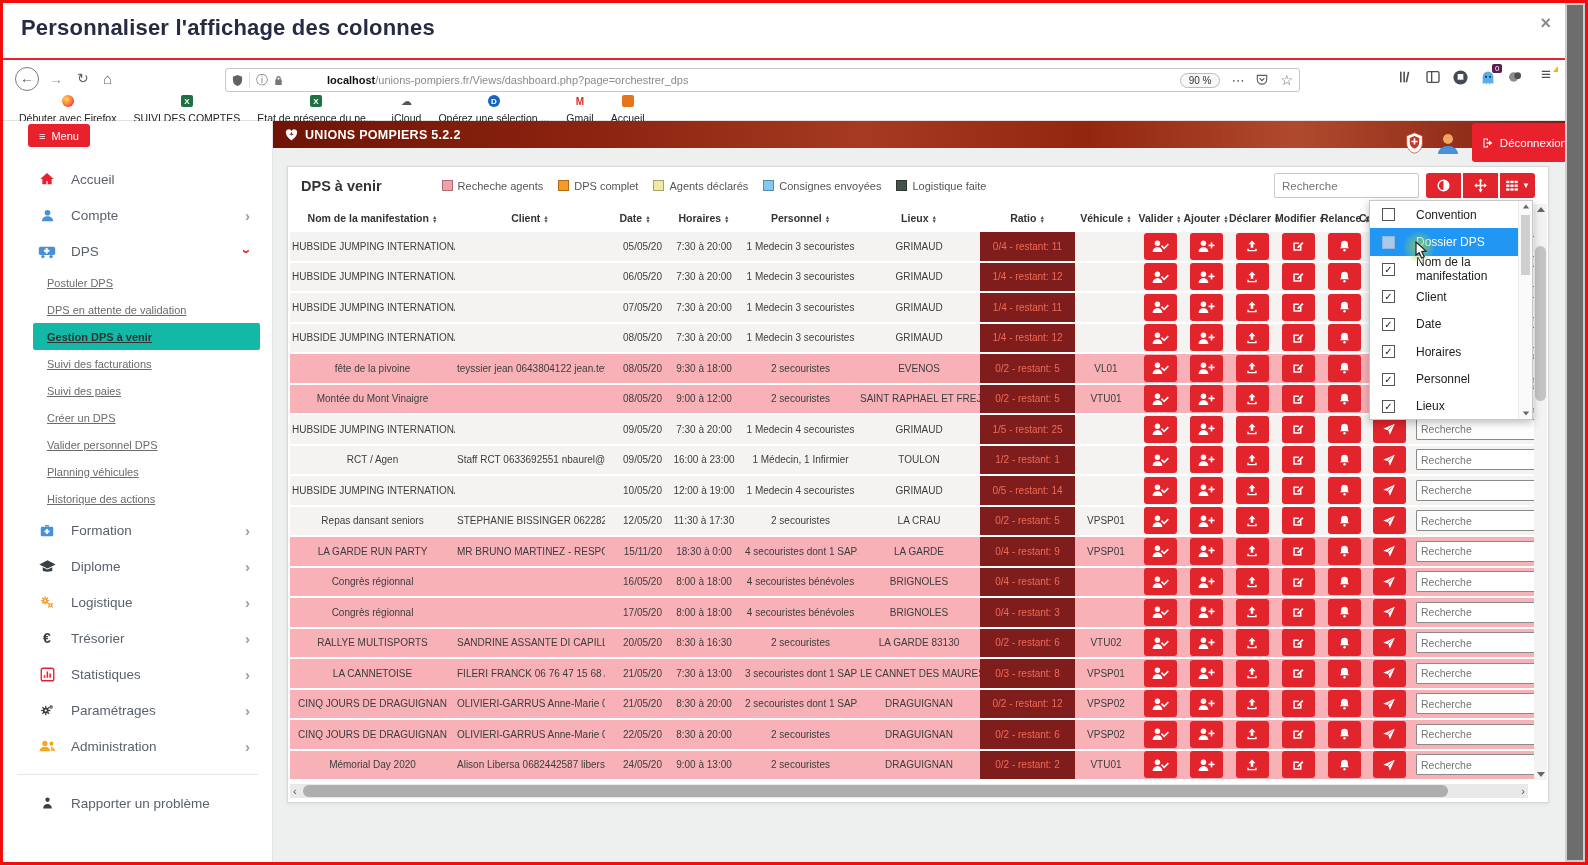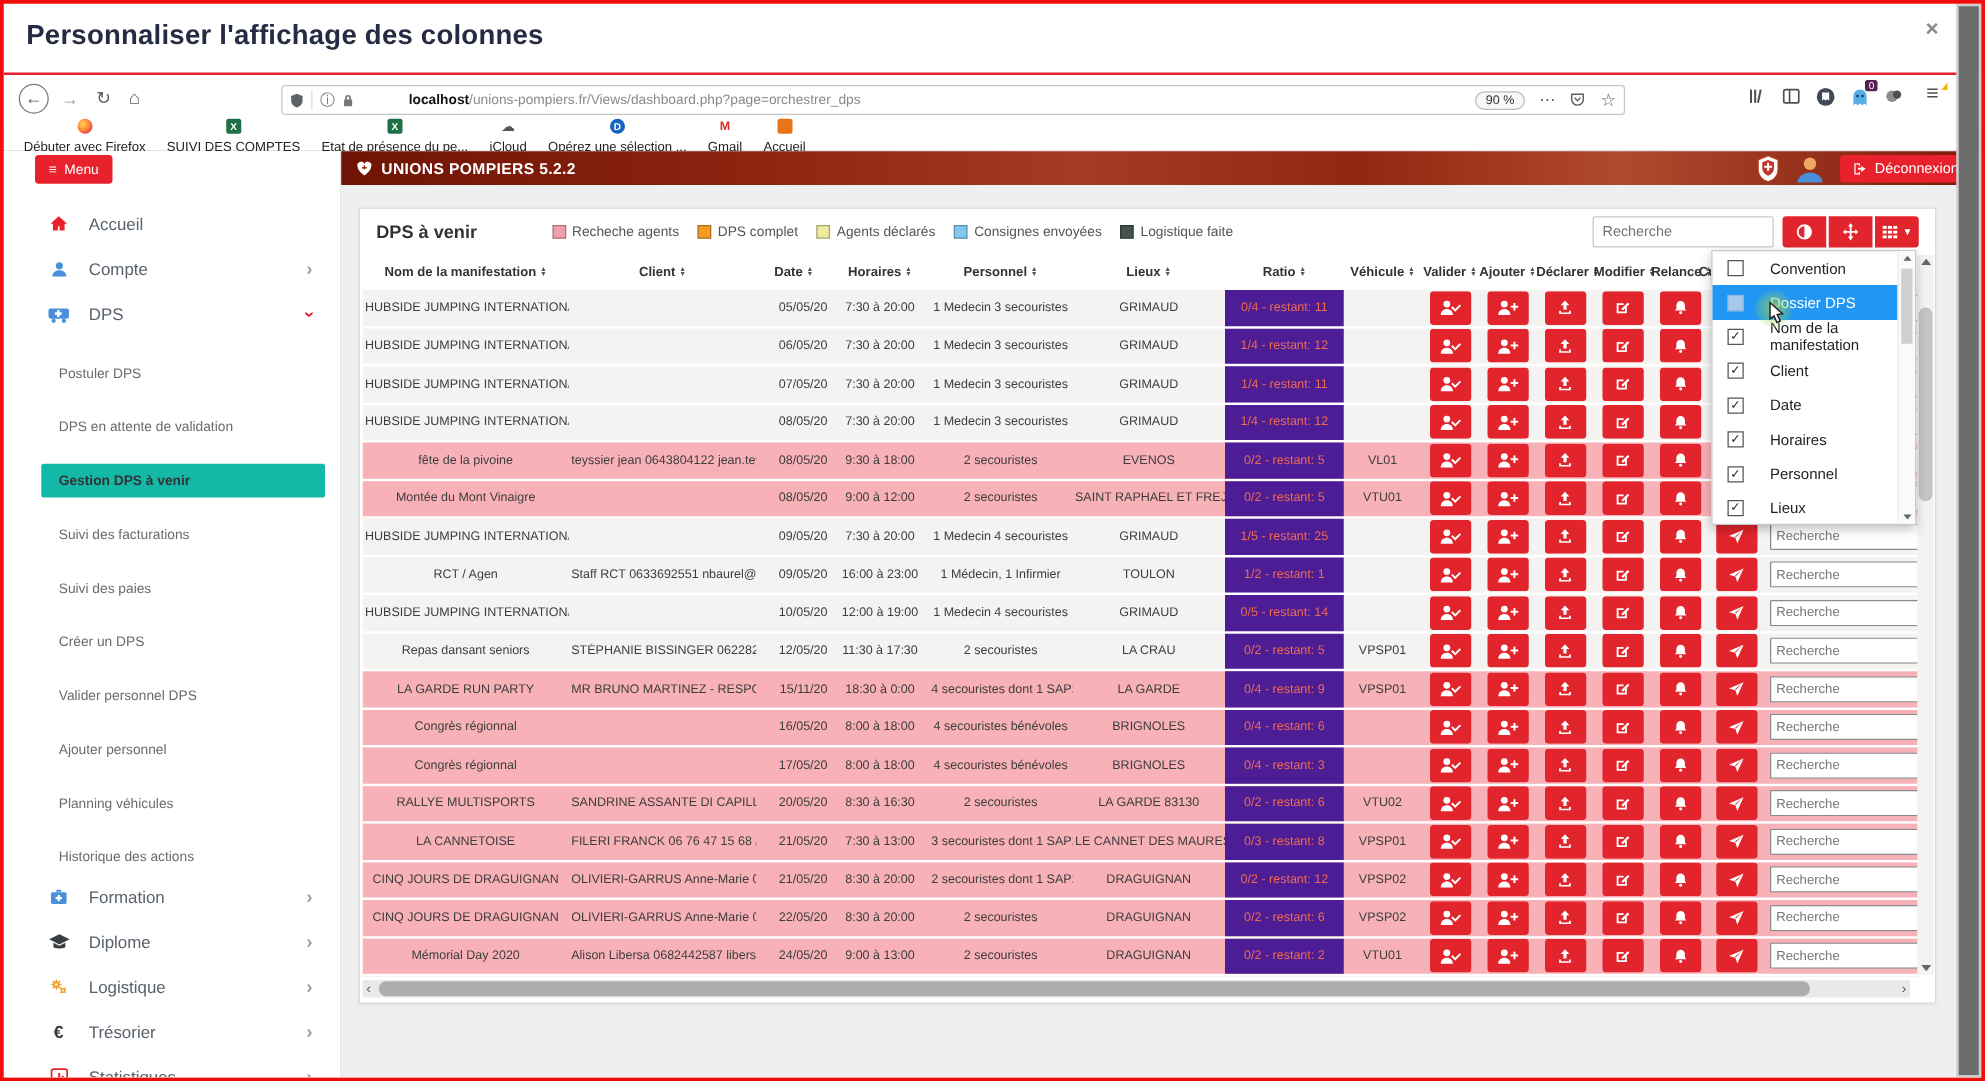--- a/index.html
+++ b/index.html
@@ -40,30 +40,30 @@
   .fav.homeapp { background:#e8741a; }
 
   
   .sidebar { position:absolute; left:0; top:118px; width:270px; bottom:0; background:#fff; border-right:1px solid #e4e4e4; overflow:hidden; }
   .menu-btn { position:absolute; left:25px; top:3px; width:62px; height:23px; background:#e8212d; border-radius:3px; color:#fff; font-size:11px; display:flex; align-items:center; justify-content:center; gap:6px; }
   .side-list { position:absolute; left:0; top:40px; width:100%; }
   .side-item { position:relative; height:36px; display:flex; align-items:center; padding-left:34px; color:#59616c; font-size:13.5px; gap:14px; }
   .side-item .sic { width:20px; display:flex; justify-content:center; }
   .chev { position:absolute; right:22px; color:#9aa0a6; font-size:15px; font-weight:bold; }
   .chev.down { color:#e8212d; transform:rotate(90deg); }
-  .side-sub { height:27px; display:flex; align-items:center; margin:16px 12px 0 30px; padding-left:14px; font-size:11px; color:#6b6b6b; border-radius:2px; }
+  .side-sub { height:27px; display:flex; align-items:center; margin:0 12px 0 30px; padding-left:14px; font-size:11px; color:#6b6b6b; border-radius:2px;text-decoration:underline; }
   .side-sub.selected { background:#14b8a6; color:#333; font-weight:bold; }
   .side-div { height:1px; background:#e6e6e6; margin:10px 14px; }
 
   
   .main { position:absolute; left:270px; top:118px; right:0; bottom:0; background:#eef0f0; }
   .app-header { position:absolute; left:0; top:0; width:100%; height:27px; display:flex; align-items:center; background:linear-gradient(90deg,#6f1405 0%,#8d2410 25%,#a63a22 45%,#93260f 62%,#b04a2e 78%,#7c1a0a 100%); }
   .brand { display:flex; align-items:center; gap:7px; margin-left:12px; color:#fff; font-size:12.5px; font-weight:bold; letter-spacing:.3px; }
   .hdr-right { position:absolute; right:8px; top:2px; display:flex; align-items:center; gap:12px; }
-  .logout-btn { height:22px; background:#e8212d; border-radius:3px; color:#fff; font-size:11.5px; display:flex; align-items:center; padding:0 10px; gap:6px; }
+  .logout-btn { height:39px; background:#e8212d; border-radius:3px; color:#fff; font-size:11.5px; display:flex; align-items:center; padding:0 10px; gap:6px; }
 
   
   .card { position:absolute; left:14px; top:45px; width:1262px; height:637px; background:#fff; border:1px solid #d9d9d9; box-shadow:0 1px 3px rgba(0,0,0,.08); }
   .card-head { position:absolute; left:0; top:0; right:0; height:37px; display:flex; align-items:center; padding:0 13px; }
   .panel-title { font-size:14.5px; font-weight:bold; color:#333; }
   .legend { display:flex; align-items:flex-start; gap:15px; margin-left:60px; font-size:11px; color:#555; }
   .lg { display:flex; align-items:center; gap:5px; }
   .lg .sq { width:11px; height:11px; border:1px solid rgba(0,0,0,.3); }
   .head-right { position:absolute; right:13px; top:6px; display:flex; align-items:center; gap:7px; }
   .search-input { width:145px; height:25px; border:1px solid #c9c9c9; border-radius:2px; font-size:11.5px; padding:0 7px; color:#333; font-family:inherit; }
@@ -77,21 +77,21 @@
   .thead, .trow { display:grid; grid-template-columns:165px 150px 60px 78px 115px 122px 95px 62px 46px 46px 46px 46px 46px 44px 150px; align-items:center; width:1271px; }
   .thead { height:28px; font-size:10.5px; font-weight:bold; color:#333; }
   .th { text-align:center; white-space:nowrap; }
   .th.left { text-align:left; margin-left:-8px; }
   .sort { display:inline-flex; flex-direction:column; font-size:5.5px; line-height:4.5px; margin-left:3px; color:#555; vertical-align:middle; }
   .trow { height:30.5px; border-bottom:2px solid #fff; font-size:10px; color:#3d3d3d; }
   .trow.grey { background:#f4f3f1; }
   .trow.pink { background:#f7b1b7; }
   .cell { text-align:center; white-space:nowrap; overflow:hidden; padding:0 2px; }
   .cell.date { text-align:right; padding-right:3px; }
-  .cell.ratio { align-self:stretch; display:flex; align-items:center; justify-content:center; background:#4c1d95; color:#ee6a55; }
+  .cell.ratio { align-self:stretch; display:flex; align-items:center; justify-content:center; background:#7f1d1d; color:#ee6a55; }
   .abtn { width:33px; height:27px; background:#e2242c; border-radius:3px; display:flex; align-items:center; justify-content:center; margin:0 auto; }
   .row-search { width:140px; height:21px; border:1px solid #8a8a8a; border-radius:1px; font-size:10.5px; padding:0 4px; color:#222; font-family:inherit; }
 
   
   .vscroll { position:absolute; right:1px; top:37px; width:13px; bottom:22px; background:#f3f3f3; }
   .vthumb { position:absolute; left:1px; right:1px; top:42px; height:155px; background:#c4c4c4; border-radius:6px; }
   .tri { width:0; height:0; margin:3px auto; }
   .tri.up { border-left:4px solid transparent; border-right:4px solid transparent; border-bottom:5px solid #666; }
   .tri.dn { border-left:4px solid transparent; border-right:4px solid transparent; border-top:5px solid #666; }
   .vscroll .botarrow { position:absolute; bottom:0; left:0; right:0; }
@@ -249,21 +249,20 @@
           <span>DPS</span>
           <span class="chev down">›</span>
         </div>
         <div class="side-sub">Postuler DPS</div>
         <div class="side-sub">DPS en attente de validation</div>
         <div class="side-sub selected">Gestion DPS à venir</div>
         <div class="side-sub">Suivi des facturations</div>
         <div class="side-sub">Suivi des paies</div>
         <div class="side-sub">Créer un DPS</div>
         <div class="side-sub">Valider personnel DPS</div>
-        <div class="side-sub">Ajouter personnel</div>
         <div class="side-sub">Planning véhicules</div>
         <div class="side-sub">Historique des actions</div>
         <div class="side-item">
           <span class="sic">
             <svg width="16" height="15" viewBox="0 0 24 24">
               <rect x="2" y="6" width="20" height="15" rx="2" fill="#4a90d9"></rect>
               <path d="M9 6V3h6v3h-2V5h-2v1z" fill="#4a90d9"></path>
               <rect x="10.5" y="9.5" width="3" height="8" fill="#fff"></rect>
               <rect x="8" y="12" width="8" height="3" fill="#fff"></rect>
             </svg>

